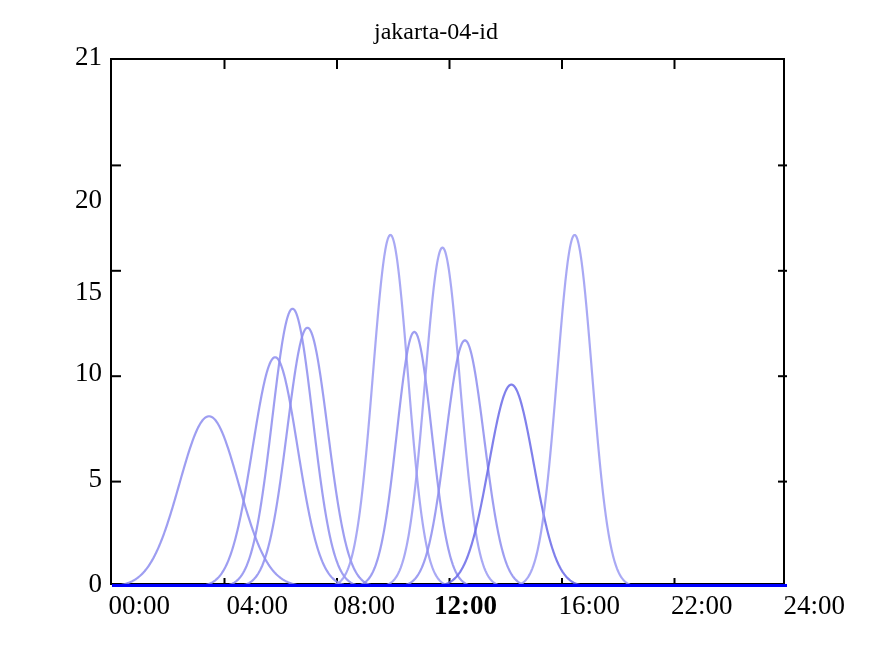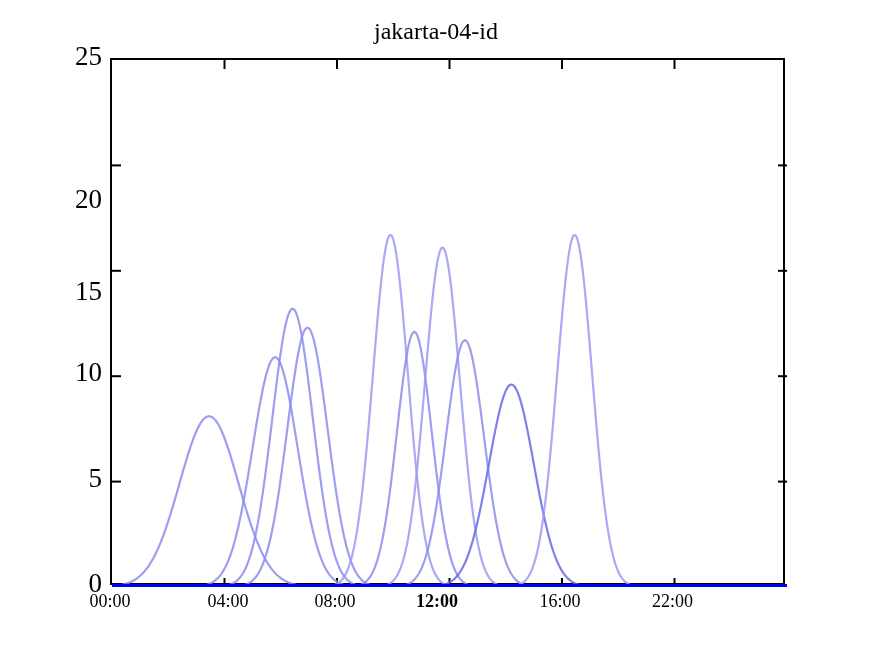--- a/index.html
+++ b/index.html
@@ -24,47 +24,48 @@
   }
   #curve-svg{position:absolute;left:0;top:0;width:675px;height:527px;display:block;}
 
   .ytick-label{
     position:absolute; right:0; width:44px; text-align:right;
     font-size:27px; color:#000; line-height:1;
   }
   #ytick-labels{position:absolute;left:50px;top:58px;width:52px;height:527px;}
 
   .xtick-label{
-    position:absolute; text-align:center; width:120px;
-    font-size:18px; color:#000; line-height:1;
+    position:absolute; text-align:right; width:120px;
+    font-size:27px; color:#000; line-height:1;
   }
   #xtick-labels{position:absolute;left:110px;top:592px;width:675px;height:40px;}
 </style>
 </head>
 <body>
 
 <div id="figure">
 
   <div id="chart-title">jakarta-04-id</div>
 
   <div id="ytick-labels">
       <div class="ytick-label" style="top: 512px;">0</div>
       <div class="ytick-label" style="top: 406.6px;">5</div>
       <div class="ytick-label" style="top: 301.2px;">10</div>
       <div class="ytick-label" style="top: 195.8px; margin-top: 24px;">15</div>
       <div class="ytick-label" style="top: 105px; margin-top: 23px;">20</div>
-      <div class="ytick-label" style="top: -15px;">25</div>
+      <div class="ytick-label" style="top: -15px;">21</div>
     </div>
   <div id="xtick-labels">
       <div class="xtick-label" style="left: -60px; top: 0px;">00:00</div>
       <div class="xtick-label" style="left: 58px; top: 0px;">04:00</div>
       <div class="xtick-label" style="left: 165px; top: 0px;">08:00</div>
       <div class="xtick-label" style="left: 267px; top: 0px; font-weight: bold;">12:00</div>
       <div class="xtick-label" style="left: 390px; top: 0px;">16:00</div>
       <div class="xtick-label" style="left: 502.5px; top: 0px;">22:00</div>
+      <div class="xtick-label" style="left: 615px; top: 0px;">24:00</div>
     </div>
 
   <div id="plot-area">
     <svg id="curve-svg" viewBox="0 0 675 527" preserveAspectRatio="none">
         <line x1="0" y1="421.6" x2="9" y2="421.6" stroke="#000" stroke-width="2"></line>
         <line x1="675" y1="421.6" x2="666" y2="421.6" stroke="#000" stroke-width="2"></line>
         <line x1="0" y1="316.2" x2="9" y2="316.2" stroke="#000" stroke-width="2"></line>
         <line x1="675" y1="316.2" x2="666" y2="316.2" stroke="#000" stroke-width="2"></line>
         <line x1="0" y1="210.8" x2="9" y2="210.8" stroke="#000" stroke-width="2"></line>
         <line x1="675" y1="210.8" x2="666" y2="210.8" stroke="#000" stroke-width="2"></line>

